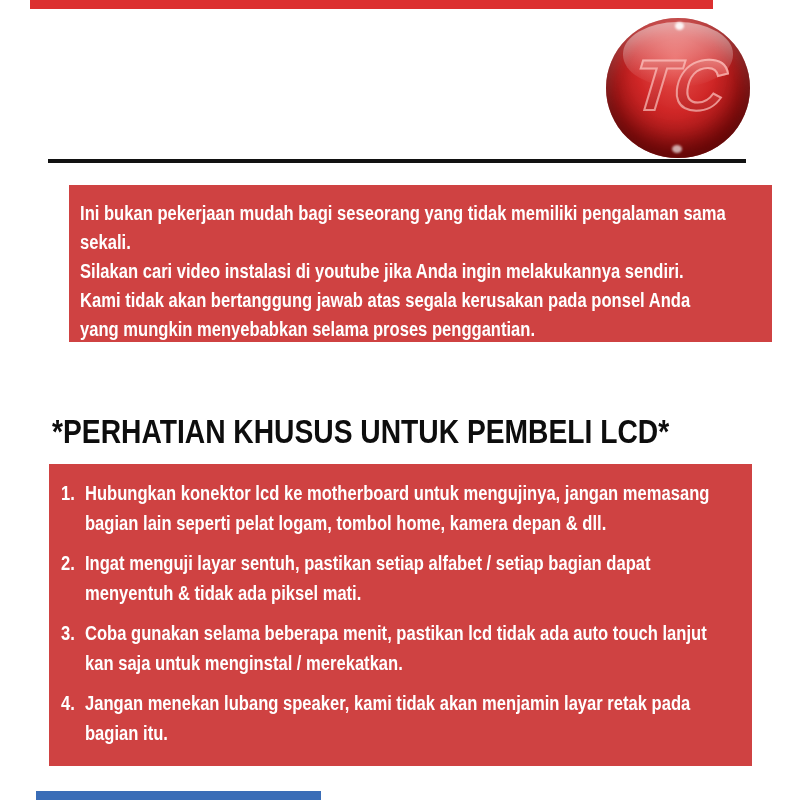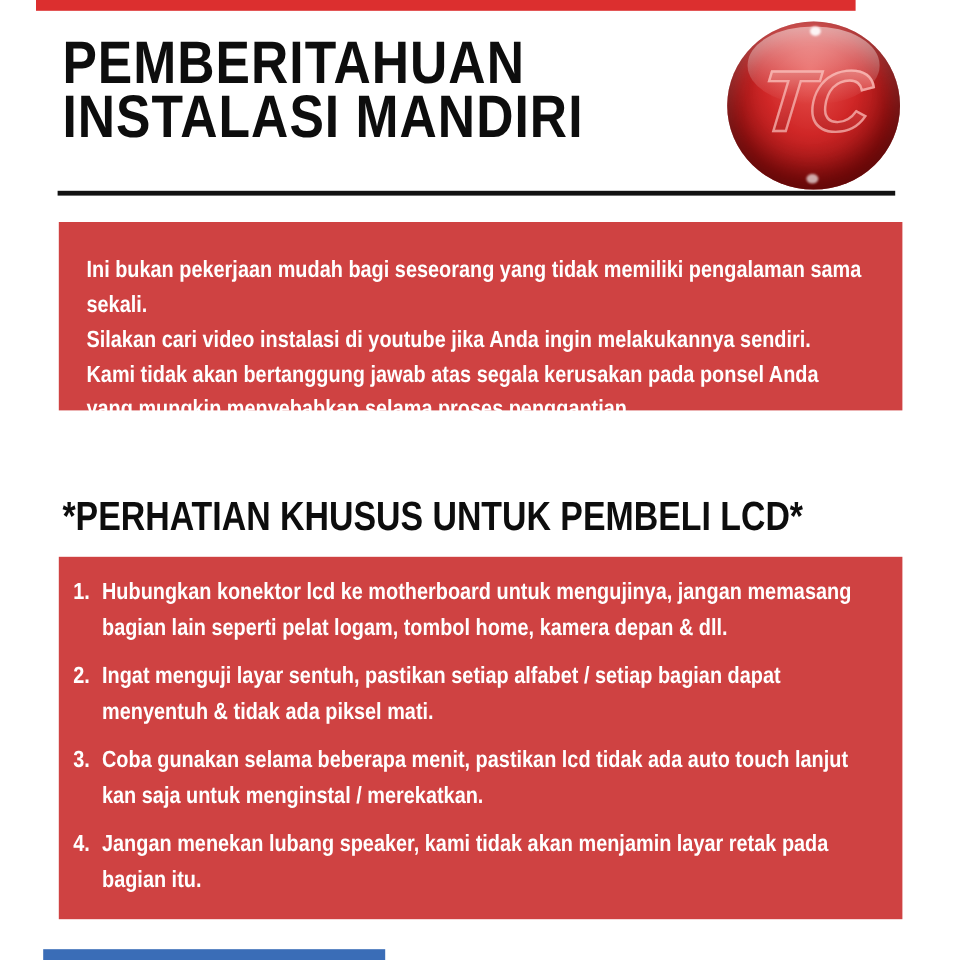--- a/index.html
+++ b/index.html
@@ -41,21 +41,21 @@
     background:linear-gradient(180deg,#efa9a4 0%, #d84040 45%, #b01818 100%);
     -webkit-background-clip:text;background-clip:text;color:transparent;
     -webkit-text-stroke:2px rgba(255,205,200,.65);
   }
 
   
   .rule{position:absolute;left:48px;top:159px;width:698px;height:4px;background:#121212;}
 
   
   .redbox{position:absolute;left:49px;width:703px;background:#cf4242;}
-  .box1{top:185px;height:157px;padding:12px;box-sizing:border-box;}
+  .box1{top:185px;height:157px;padding:0;box-sizing:border-box;margin-left:20px;}
   .box1 .wline{
     margin:0;padding-left:13px;height:29px;line-height:29px;color:#ffffff;
     font-weight:700;font-size:19.5px;white-space:nowrap;
     transform:scaleX(0.85);transform-origin:left center;
   }
   .box1 .pad{height:14px;}
 
   
   .note{position:absolute;left:52px;top:349px;margin:0;color:#1a1a1a;}
   .nline{
@@ -82,24 +82,20 @@
     transform:scaleX(0.85);transform-origin:left center;
   }
 </style>
 </head>
 <body>
 
 <div class="page">
 
   <div class="topbar"></div>
 
-  <h1 class="title">
-    <span class="tline">PEMBERITAHUAN</span>
-    <span class="tline">INSTALASI MANDIRI</span>
-  </h1>
 
   <div class="logo">
     <div class="gloss"></div>
     <div class="dot top"></div>
     <div class="dot bottom"></div>
     <span class="monogram">TC</span>
   </div>
 
   <div class="rule"></div>
 

